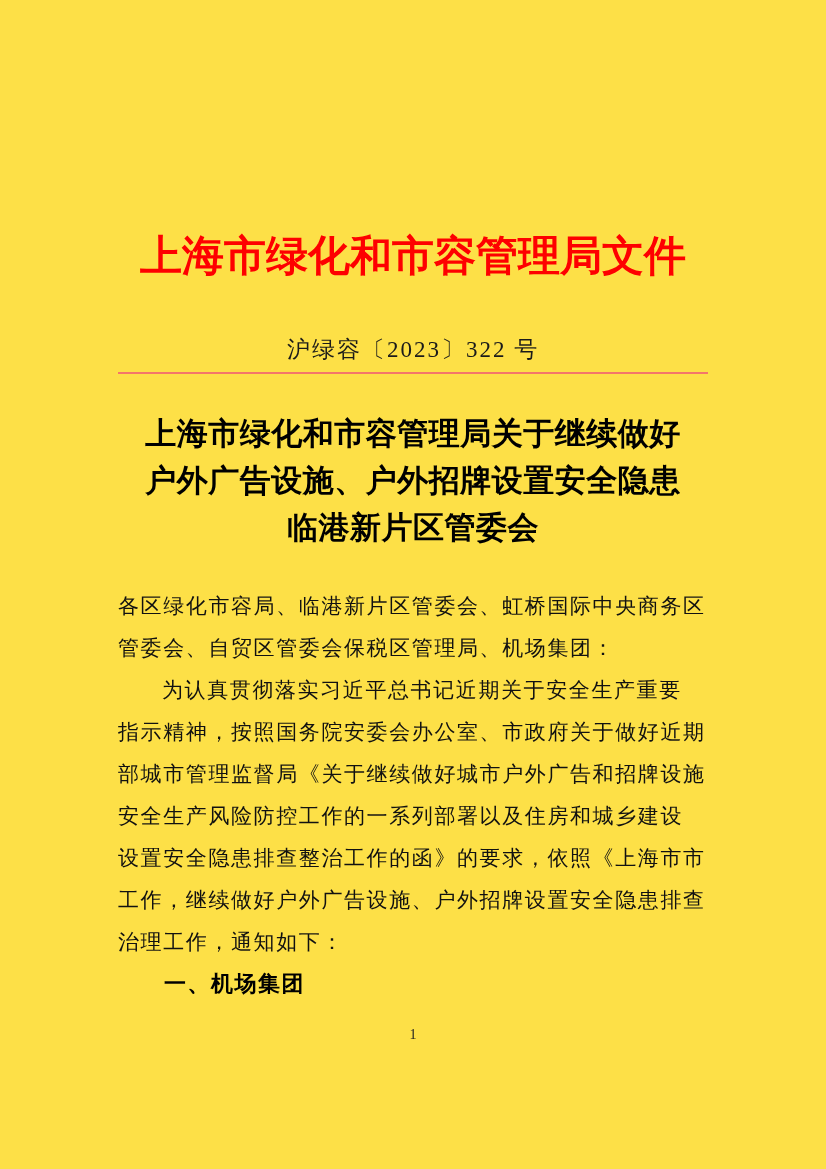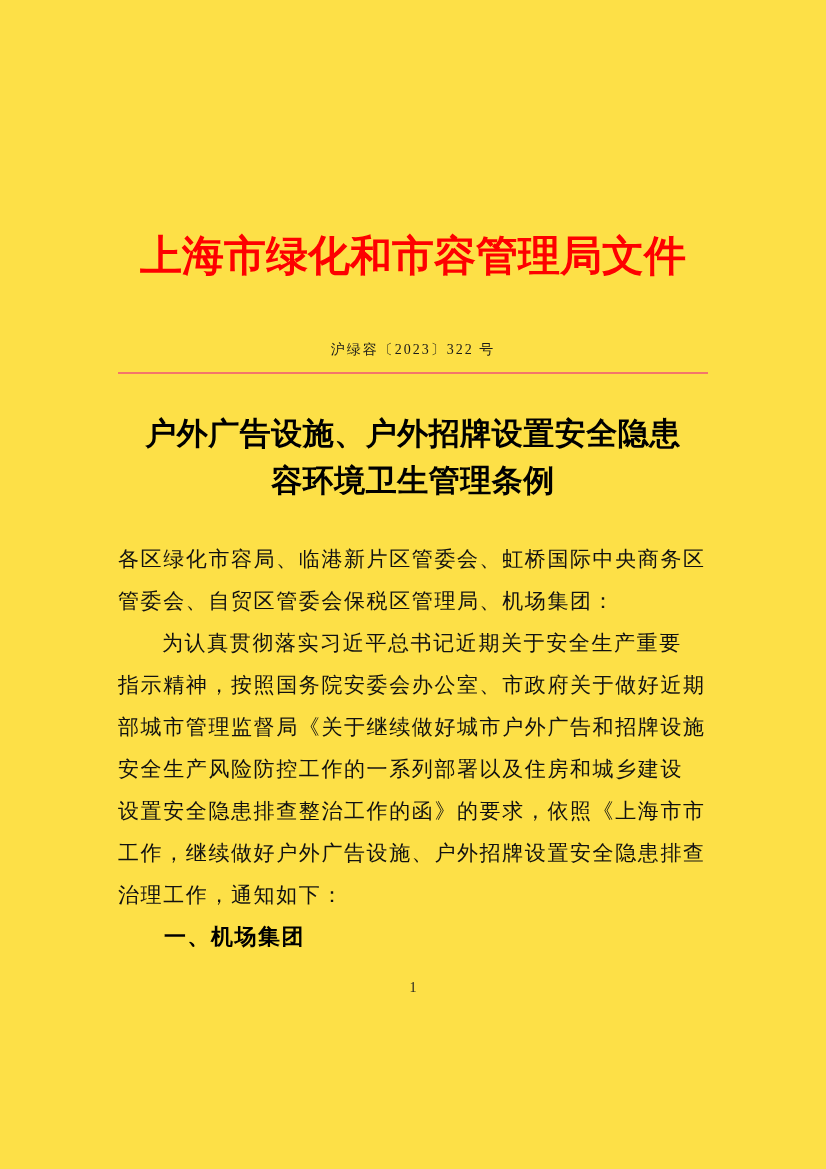--- a/index.html
+++ b/index.html
@@ -23,21 +23,21 @@
     font-size: 42px;
     line-height: 48px;
     font-weight: bold;
     text-align: center;
     color: #fe0000;
     white-space: nowrap;
     font-family: "Liberation Serif", serif;
   }
   .doc-number {
     margin-top: 58px;
-    font-size: 14px;
+    font-size: 23px;
     line-height: 24px;
     text-align: center;
     letter-spacing: 2px;
     color: #1a1a1a;
   }
   .red-rule {
     margin-top: 10px;
     border: none;
     border-top: 2px solid #f4766a;
     height: 0;
@@ -87,22 +87,23 @@
 
 <div class="page">
 
   <div class="red-title">上海市绿化和市容管理局文件</div>
 
   <div class="doc-number">沪绿容〔2023〕322 号</div>
 
   <div class="red-rule"></div>
 
   <div class="doc-title">
+    <div>上海市绿化和市容管理局关于继续做好</div>
     <div>户外广告设施、户外招牌设置安全隐患</div>
-    <div>容环境卫生管理条例</div>
+    <div>临港新片区管委会</div>
   </div>
 
   <div class="body-text">
     <div class="line">各区绿化市容局、临港新片区管委会、虹桥国际中央商务区</div>
     <div class="line">管委会、自贸区管委会保税区管理局、机场集团：</div>
     <div class="line indent">为认真贯彻落实习近平总书记近期关于安全生产重要</div>
     <div class="line">指示精神，按照国务院安委会办公室、市政府关于做好近期</div>
     <div class="line">部城市管理监督局《关于继续做好城市户外广告和招牌设施</div>
     <div class="line">安全生产风险防控工作的一系列部署以及住房和城乡建设</div>
     <div class="line">设置安全隐患排查整治工作的函》的要求，依照《上海市市</div>

